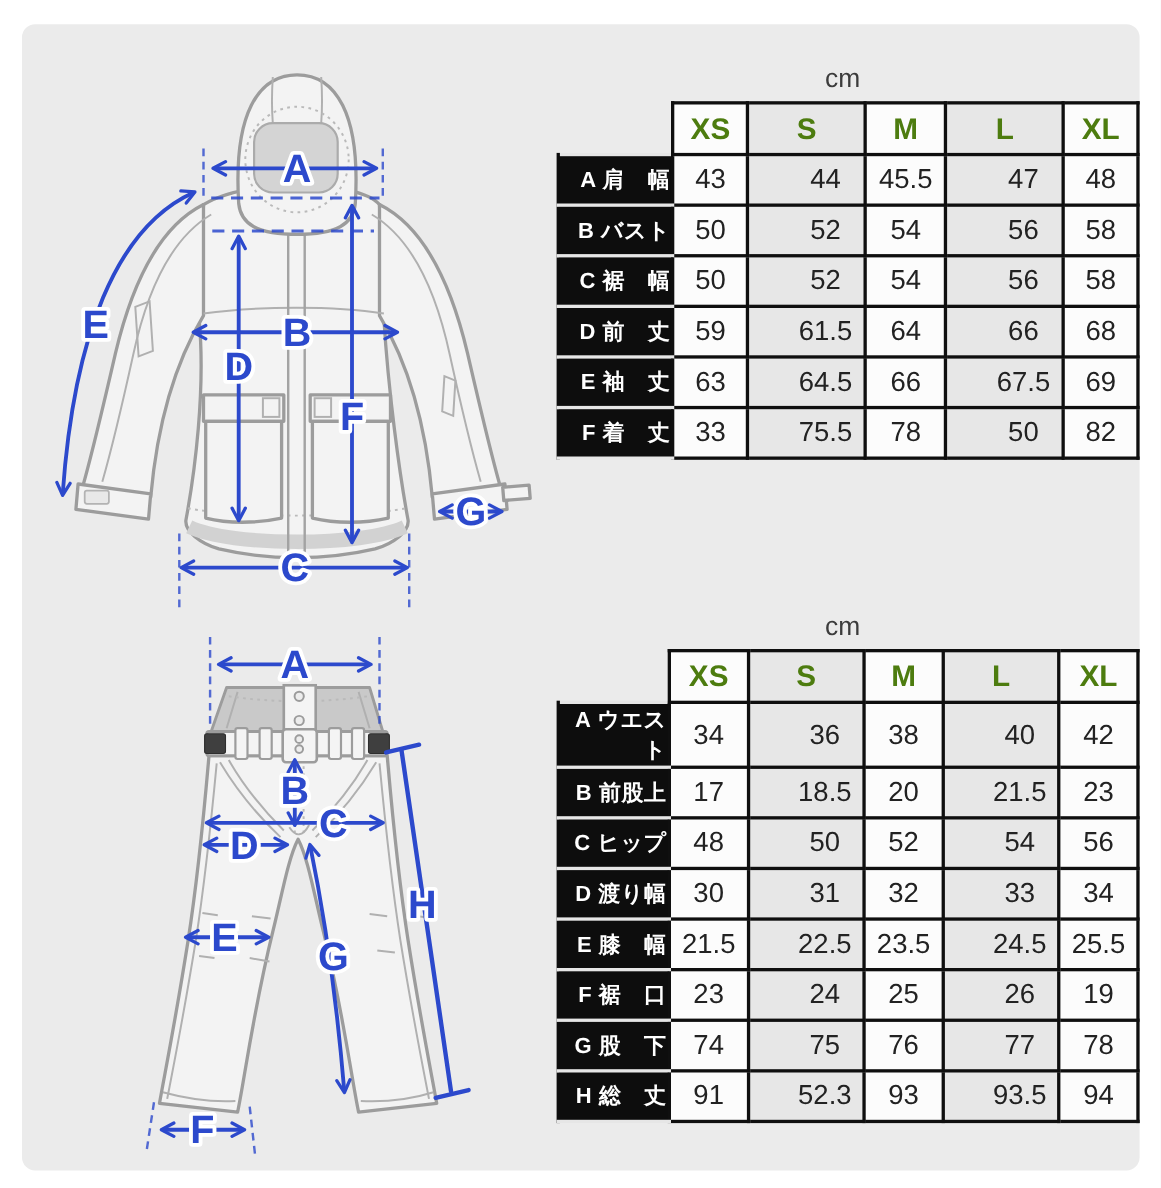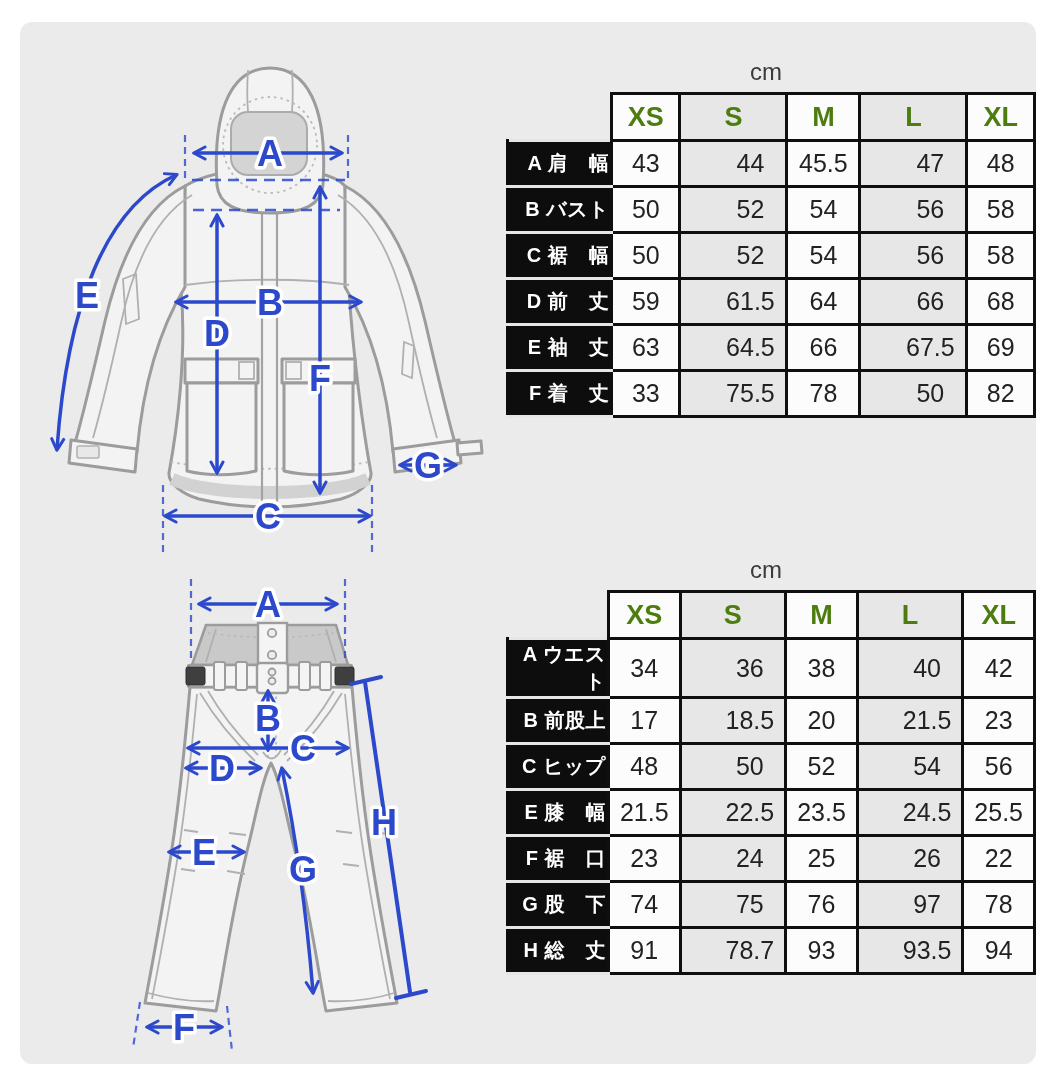--- a/index.html
+++ b/index.html
@@ -287,47 +287,55 @@
         </tr>
         <tr>
           <th class="rowlabel">C ヒップ</th>
           <td>48</td>
           <td class="alt">50</td>
           <td>52</td>
           <td class="alt">54</td>
           <td>56</td>
         </tr>
         <tr>
+          <th class="rowlabel">D 渡り幅</th>
+          <td>30</td>
+          <td class="alt">31</td>
+          <td>32</td>
+          <td class="alt">33</td>
+          <td>34</td>
+        </tr>
+        <tr>
           <th class="rowlabel">E 膝　幅</th>
           <td>21.5</td>
           <td class="alt">22.5</td>
           <td>23.5</td>
           <td class="alt">24.5</td>
           <td>25.5</td>
         </tr>
         <tr>
           <th class="rowlabel">F 裾　口</th>
           <td>23</td>
           <td class="alt">24</td>
           <td>25</td>
           <td class="alt">26</td>
-          <td>22</td>
+          <td>19</td>
         </tr>
         <tr>
           <th class="rowlabel">G 股　下</th>
           <td>74</td>
           <td class="alt">75</td>
           <td>76</td>
-          <td class="alt">97</td>
+          <td class="alt">77</td>
           <td>78</td>
         </tr>
         <tr>
           <th class="rowlabel">H 総　丈</th>
           <td>91</td>
-          <td class="alt">78.7</td>
+          <td class="alt">52.3</td>
           <td>93</td>
           <td class="alt">93.5</td>
           <td>94</td>
         </tr>
       </tbody>
     </table>
   </div>
 
  </div>
 </div>

